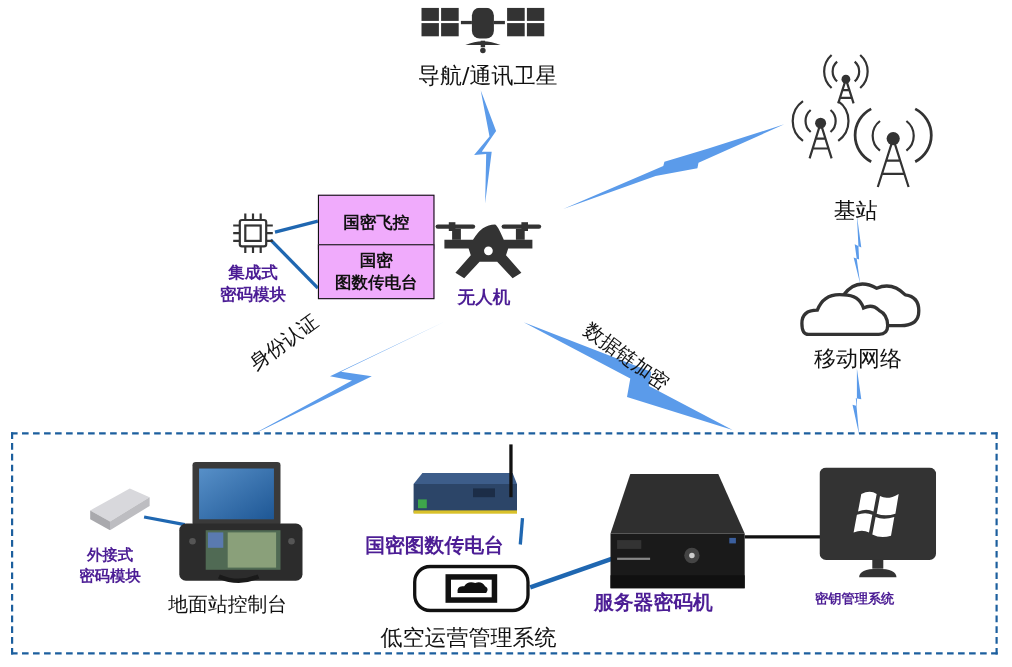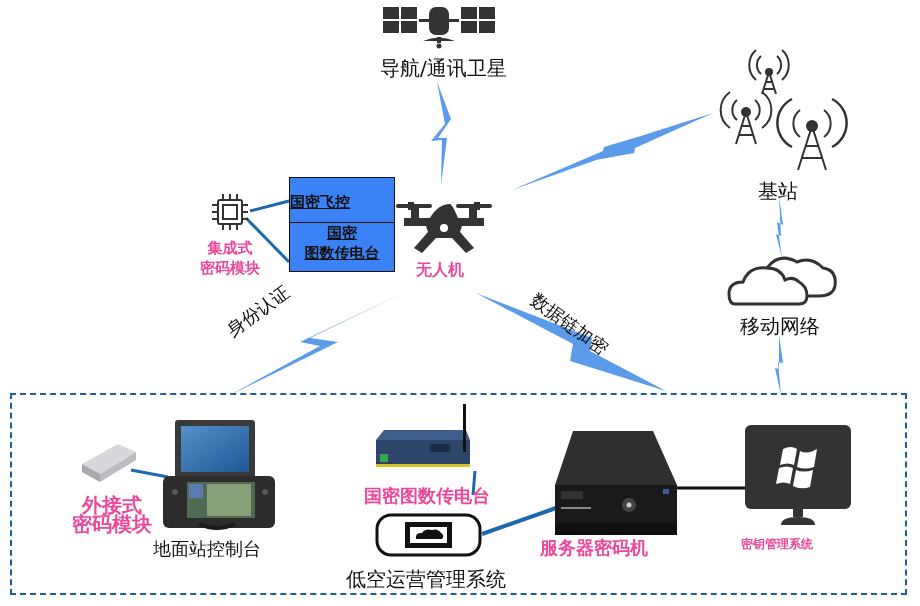--- a/index.html
+++ b/index.html
@@ -1,24 +1,24 @@
 <!DOCTYPE html>
 <html><head>
 <meta charset="utf-8">
 <style>
   html, body { margin:0; padding:0; background:#ffffff; }
   body { width:920px; height:606px; position:relative; overflow:hidden;
          font-family:"DejaVu Sans", sans-serif; color:#111; }
   .abs { position:absolute; }
   svg.full { position:absolute; left:0; top:0; }
   .lbl { position:absolute; white-space:nowrap; font-size:20px; color:#111; }
-  .lbl-b { position:absolute; white-space:nowrap; font-size:17px; font-weight:bold; color:#ec4899; }
-  .box { position:absolute; border:1.5px solid #111; background:#3b82f6;
-         display:flex; align-items:center; text-align:center;
-         font-weight:bold; font-size:15px; line-height:20px;text-decoration:underline; }
+  .lbl-b { position:absolute; white-space:nowrap; font-size:17px; font-weight:bold; color:#4c1d95; }
+  .box { position:absolute; border:1.5px solid #111; background:#f0abfc;
+         display:flex; align-items:center; justify-content:center; text-align:center;
+         font-weight:bold; font-size:15px; line-height:20px; }
   .ground-zone { position:absolute; left:10px; top:393px; width:897px; height:202px;
                  border:2px dashed #1c5f9e; box-sizing:border-box; }
 </style>
 </head>
 <body>
 
 <svg class="full" width="920" height="606">
 
   <polygon points="437,82 445,124 431,141 442,140 441,185 447,138 438,138 451,119" fill="#5b9bea"></polygon>
 
@@ -129,21 +129,21 @@
 <div class="lbl" style="left:236px;top:318px;font-size:18px;transform:rotate(-36deg);transform-origin:left bottom">身份认证</div>
 <div class="lbl" style="left:540px;top:288px;font-size:18px;transform:rotate(36deg);transform-origin:left top">数据链加密</div>
 
 <div class="ground-zone"></div>
 
 <svg class="abs" style="left:80px;top:440px" width="58" height="42" viewBox="0 0 58 42">
   <polygon points="2,24 38,4 56,12 20,34" fill="#d8d8dc"></polygon>
   <polygon points="2,24 20,34 20,42 2,32" fill="#a9a9ad"></polygon>
   <polygon points="20,34 56,12 56,20 20,42" fill="#bdbdc1"></polygon>
 </svg>
-<div class="lbl-b" style="left:72px;top:496px;font-size:20px;line-height:19px;text-align:center">
+<div class="lbl-b" style="left:72px;top:496px;font-size:14px;line-height:19px;text-align:center">
   <div>外接式</div>
   <div>密码模块</div>
 </div>
 
 <svg class="abs" style="left:155px;top:420px" width="125" height="112" viewBox="0 0 125 112">
   <rect x="20" y="0" width="80" height="58" rx="3" fill="#3a3a3a"></rect>
   <rect x="26" y="6" width="68" height="46" fill="#2f6fb0"></rect>
   <rect x="26" y="6" width="68" height="46" fill="url(#scr)" opacity="0.5"></rect>
   <defs>
       <linearGradient id="scr" x1="0" y1="0" x2="1" y2="1">
@@ -162,21 +162,21 @@
 <div class="lbl" style="left:153px;top:537px;font-size:18px">地面站控制台</div>
 
 <svg class="abs" style="left:370px;top:402px" width="112" height="72" viewBox="0 0 112 72">
   <polygon points="6,38 14,28 96,28 100,38" fill="#3d5d8a"></polygon>
   <rect x="6" y="38" width="94" height="26" fill="#2c4568"></rect>
   <rect x="6" y="62" width="94" height="3" fill="#d9c12a"></rect>
   <rect x="10" y="52" width="8" height="8" fill="#3ea64b"></rect>
   <rect x="60" y="42" width="20" height="8" fill="#1c2d47"></rect>
   <rect x="93" y="2" width="3" height="48" fill="#111"></rect>
 </svg>
-<div class="lbl-b" style="left:364px;top:484px;font-size:18px">国密图数传电台</div>
+<div class="lbl-b" style="left:332px;top:484px;font-size:18px">国密图数传电台</div>
 
 <svg class="abs" style="left:375px;top:513px" width="107" height="44" viewBox="0 0 107 44">
   <rect x="2" y="2" width="103" height="40" rx="14" fill="#fff" stroke="#111" stroke-width="3"></rect>
   <rect x="30" y="9" width="47" height="26" fill="#111"></rect>
   <rect x="35" y="14" width="37" height="16" fill="#fff"></rect>
   <path d="M41 26 Q40 19 47 20 Q50 15 57 17 Q63 15 66 20 Q70 22 67 26 Z" fill="#111"></path>
 </svg>
 <div class="lbl" style="left:346px;top:566px;font-size:20px">低空运营管理系统</div>
 
 <svg class="abs" style="left:553px;top:431px" width="125" height="104" viewBox="0 0 125 104">

